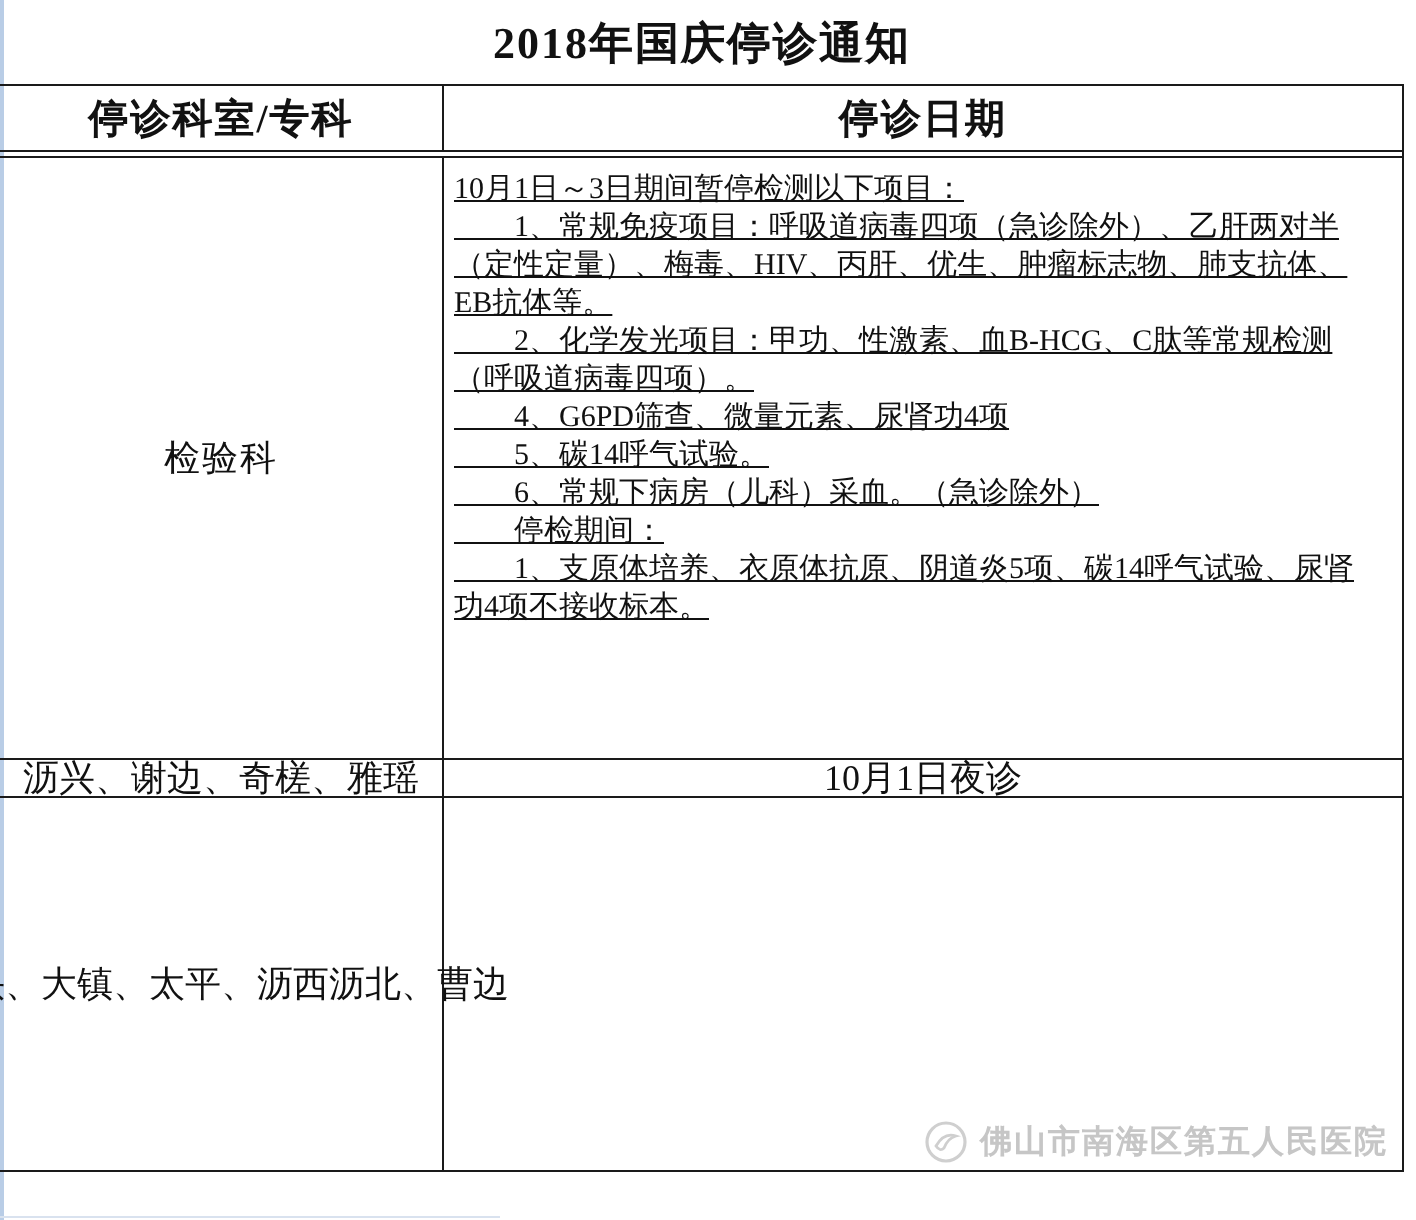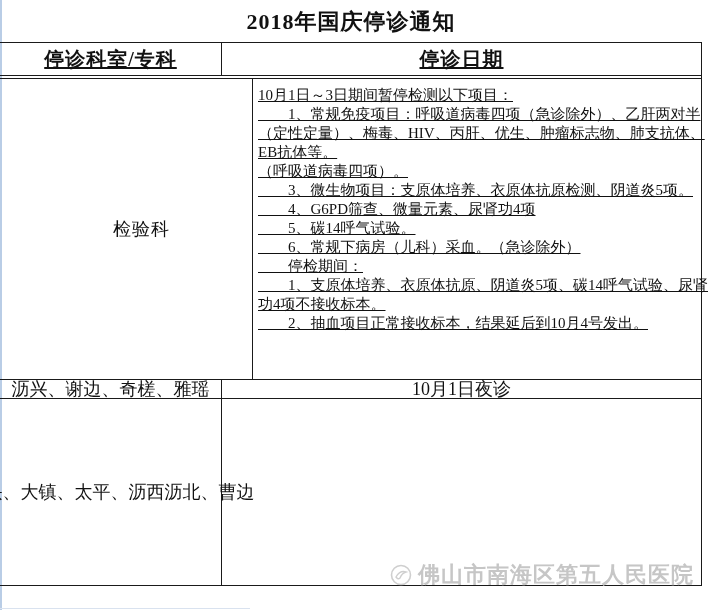--- a/index.html
+++ b/index.html
@@ -37,45 +37,45 @@
   .cell.left{
     width:222px;min-width:222px;
     border-right:1px solid #1a1a1a;
     display:flex;align-items:center;justify-content:center;
     text-align:center;
   }
   .cell.right{flex:1;}
   .header-row{height:36px;border-bottom:4px double #1a1a1a;}
   .header-row .cell{
     display:flex;align-items:center;justify-content:center;
-    font-size:20px;font-weight:bold;letter-spacing:1px;text-decoration:underline;
+    font-size:20px;font-weight:bold;letter-spacing:1px;
   }
   .lab-row{height:300px;}
-  .lab-row .cell.left{font-size:18px;letter-spacing:1px;margin-left:31px;}
+  .lab-row .cell.left{font-size:18px;letter-spacing:1px;}
   .cell.detail{
     padding:7px 4px 0 5px;
     font-size:15px;line-height:19px;
   }
   .cell.detail div{white-space:pre;text-decoration:underline;}
   .clinic-row{
     height:20px;
     border-top:1px solid #1a1a1a;
     border-bottom:1px solid #1a1a1a;
   }
   .clinic-row .cell,.clinic-row2 .cell{
     display:flex;align-items:center;justify-content:center;
     font-size:18px;
   }
   .clinic-row2{height:186px;}
   .cell.multiline{line-height:24px;}
   .cell.multiline div{white-space:pre;}
   .watermark{
     position:absolute;top:560px;right:14px;
     display:flex;align-items:center;gap:6px;
-    color:#c6c6c6;font-size:22px;font-weight:bold;letter-spacing:1px;text-align:center;
+    color:#c6c6c6;font-size:16px;font-weight:bold;letter-spacing:1px;text-align:center;
   }
   .watermark svg{display:block;}
 </style>
 </head>
 <body>
 
 <div class="page">
 
   <div class="left-edge"></div>
   <div class="bottom-edge"></div>
@@ -89,29 +89,28 @@
       <div class="cell right">停诊日期</div>
     </div>
 
     <div class="row lab-row">
       <div class="cell left">检验科</div>
       <div class="cell right detail">
           <div>10月1日～3日期间暂停检测以下项目：</div>
           <div>　　1、常规免疫项目：呼吸道病毒四项（急诊除外）、乙肝两对半</div>
           <div>（定性定量）、梅毒、HIV、丙肝、优生、肿瘤标志物、肺支抗体、</div>
           <div>EB抗体等。</div>
+          <div>　　2、化学发光项目：甲功、性激素、血B-HCG、C肽等常规检测</div>
           <div>（呼吸道病毒四项）。</div>
-          <div>　　3、微生物项目：支原体培养、衣原体抗原检测、阴道炎5项。</div>
           <div>　　4、G6PD筛查、微量元素、尿肾功4项</div>
           <div>　　5、碳14呼气试验。</div>
           <div>　　6、常规下病房（儿科）采血。（急诊除外）</div>
           <div>　　停检期间：</div>
           <div>　　1、支原体培养、衣原体抗原、阴道炎5项、碳14呼气试验、尿肾</div>
           <div>功4项不接收标本。</div>
-          <div>　　2、抽血项目正常接收标本，结果延后到10月4号发出。</div>
         </div>
     </div>
 
     <div class="row clinic-row">
       <div class="cell left">沥兴、谢边、奇槎、雅瑶</div>
       <div class="cell right">10月1日夜诊</div>
     </div>
 
     <div class="row clinic-row2">
       <div class="cell left multiline">

